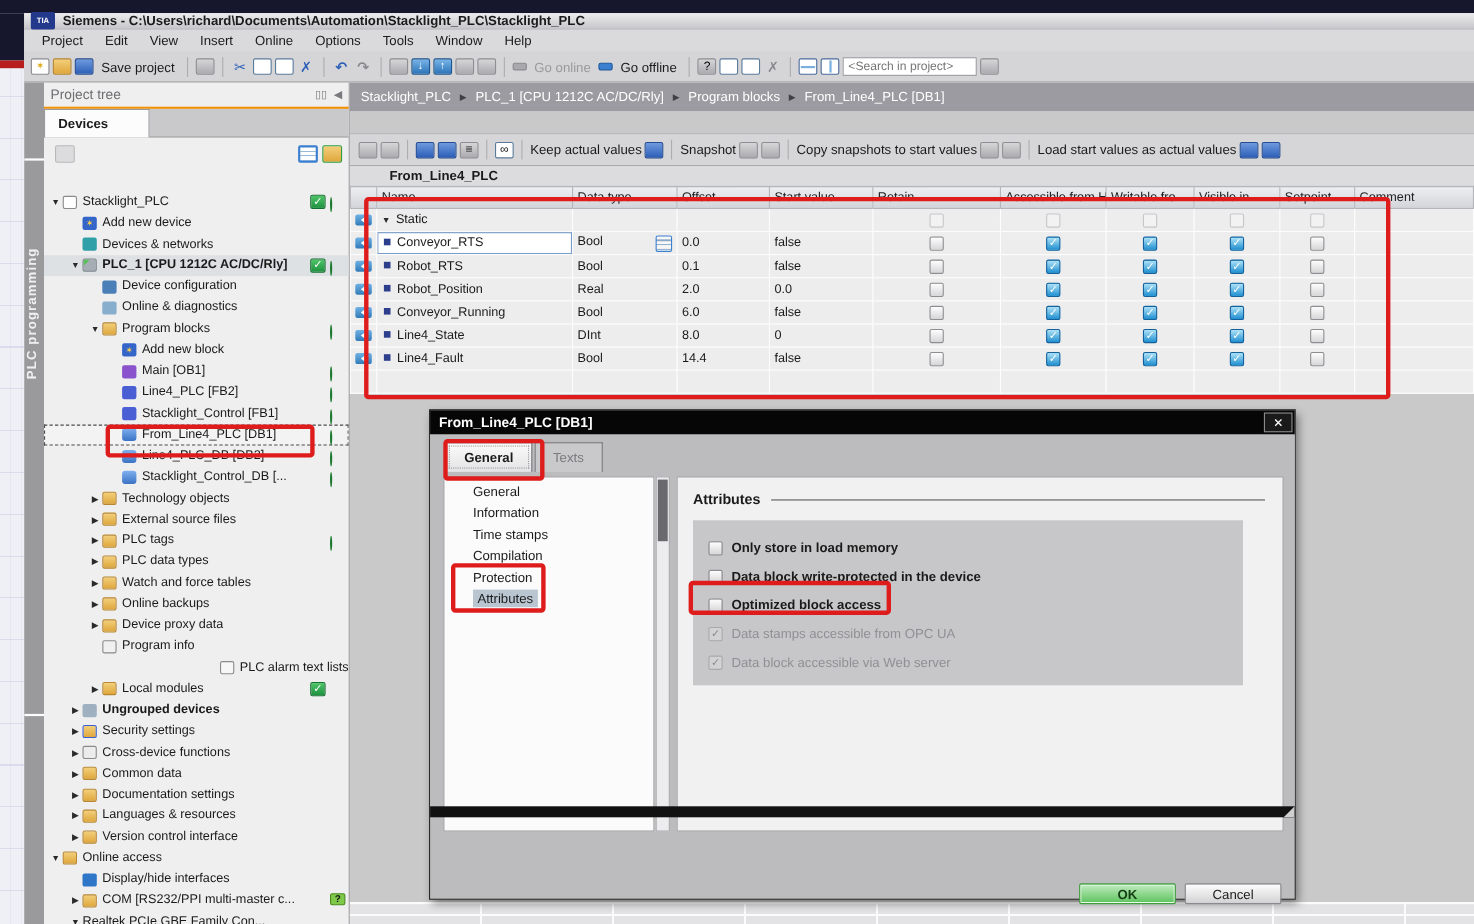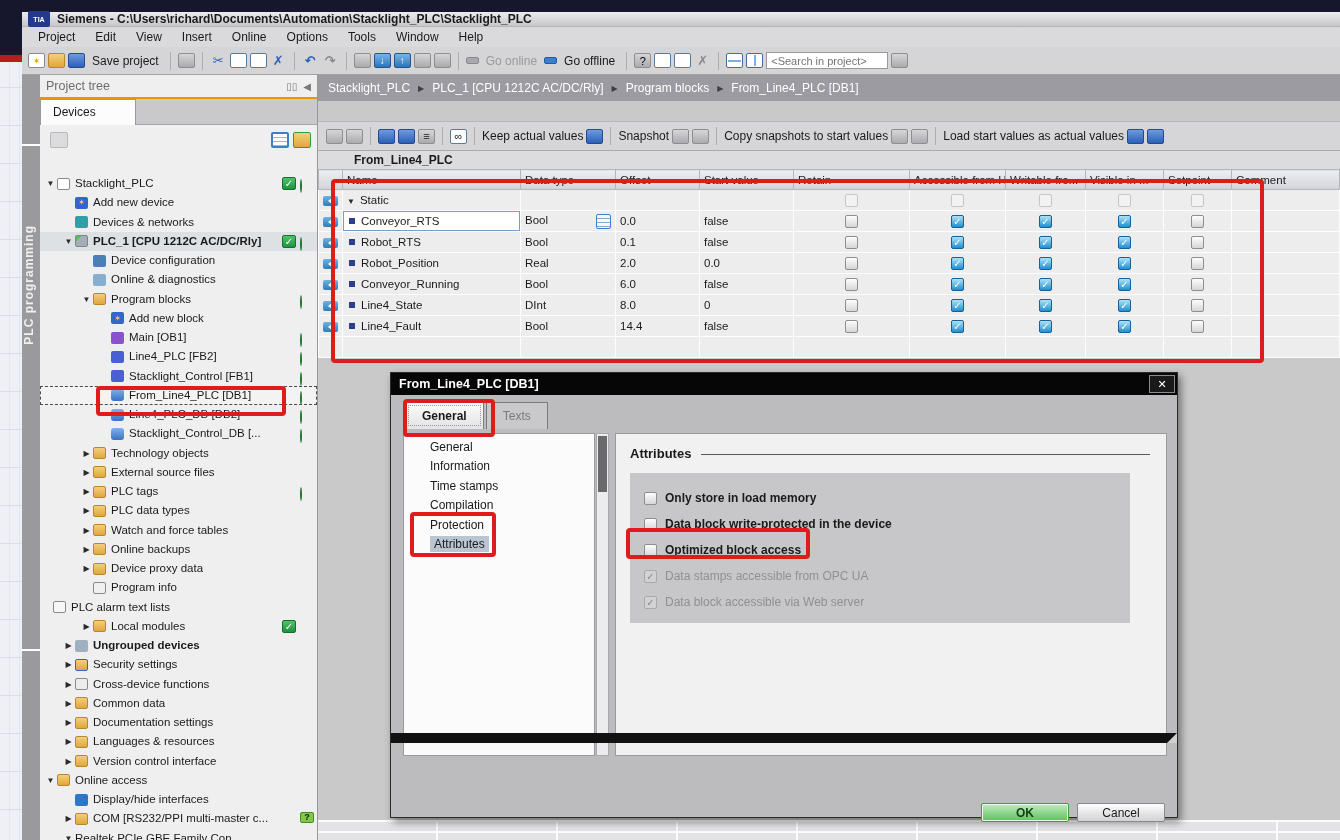--- a/index.html
+++ b/index.html
@@ -51,21 +51,21 @@
   .rail { width:18px; background:#9a9a9c; position:relative; }
   .rail-line { position:absolute; left:0; right:0; height:2px; background:#fdfdfd; }
   .rail-label { position:absolute; top:150px; left:0; width:18px; writing-mode:vertical-rl; transform:rotate(180deg); color:#f0f0f0; font-size:12px; font-weight:bold; letter-spacing:1px; white-space:nowrap; }
 
   
   .tree { width:278px; background:#efefef; border-right:1px solid #97979a; position:relative; }
   .tree-head { height:24px; display:flex; align-items:center; padding:0 6px; border-bottom:2px solid #f39200; }
   .tree-head-label { font-size:12.5px; color:#6e6e72; flex:1; }
   .wicon { font-size:10px; color:#7a7a7e; margin-left:6px; }
   .tab-row { height:26px; background:#c9c9cb; border-bottom:1px solid #a5a5a8; }
-  .tab-devices { display:inline-block; width:96px; height:26px; background:#fcfcfc; border:1px solid #9a9a9e; border-bottom:none; font-size:12px; font-weight:normal; color:#1a1a1a; text-align:left; padding:5px 0 0 12px; }
+  .tab-devices { display:inline-block; width:96px; height:26px; background:#fcfcfc; border:1px solid #9a9a9e; border-bottom:none; font-size:12px; font-weight:bold; color:#1a1a1a; text-align:left; padding:5px 0 0 12px; }
   .mini { height:30px; display:flex; align-items:center; padding:0 6px; }
   .mini .sp { flex:1; }
   .m-tile { width:18px; height:16px; border-radius:2px; margin-left:4px; }
   .m-grayed { background:#dcdcde; border:1px solid #b9b9bc; }
   .m-details { background:#fff; border:2px solid #3a7fd0; background-image:repeating-linear-gradient(180deg,transparent 0 3px,#9ab8d8 3px 4px); }
   .m-export { background:linear-gradient(#f3cf7a,#dfa73c); border:1px solid #2f9e42; }
 
   .tree-list { position:absolute; top:99px; left:0; right:0; bottom:0; overflow:hidden; }
   .trow { position:relative; height:19.26px; line-height:19px; display:flex; align-items:center; font-size:11.5px; color:#1a1a1a; white-space:nowrap; }
   .trow.bold .tl { font-weight:bold; }
@@ -404,21 +404,21 @@
               <span class="st1"></span>
               <span class="st2"></span>
             </div>
             <div class="trow" style="padding-left: 40px;">
               <span class="exp"></span>
               <span class="ticon i-program-info"></span>
               <span class="tl">Program info</span>
               <span class="st1"></span>
               <span class="st2"></span>
             </div>
-            <div class="trow" style="">
+            <div class="trow" style="padding-left: 40px; justify-content: flex-end;">
               <span class="exp"></span>
               <span class="ticon i-alarm-text"></span>
               <span class="tl">PLC alarm text lists</span>
               <span class="st1"></span>
               <span class="st2"></span>
             </div>
             <div class="trow" style="padding-left: 40px;">
               <span class="exp">▶</span>
               <span class="ticon i-folder"></span>
               <span class="tl">Local modules</span>

